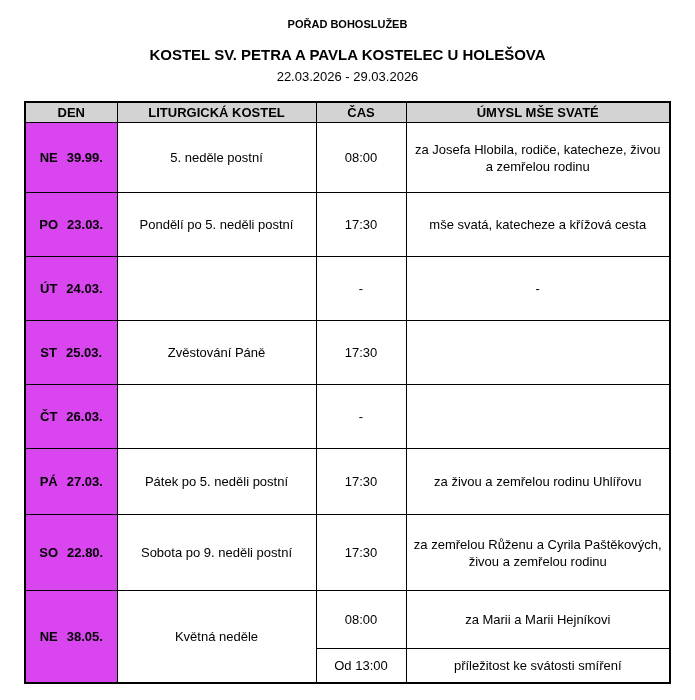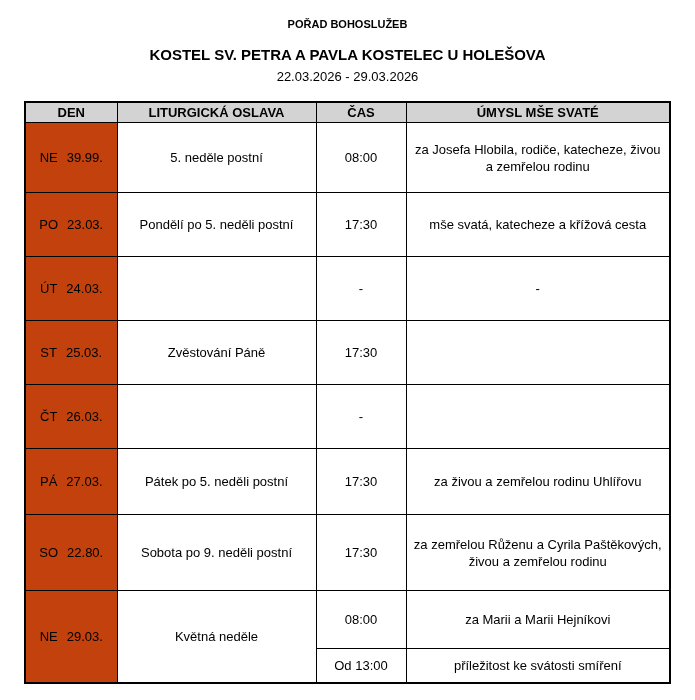--- a/index.html
+++ b/index.html
@@ -53,22 +53,22 @@
       overflow: hidden;
       word-wrap: break-word;
     }
     table.schedule th {
       background: #d3d3d3;
       font-weight: bold;
       padding: 2px 4px;
       font-size: 13px;
     }
     td.day-cell {
-      background: #c2410c;
-      font-weight: normal;
+      background: #d946ef;
+      font-weight: bold;
       padding: 2px 4px;
       margin-left: 8px;
     }
     .day-wrap {
       display: flex;
       justify-content: center;
       align-items: center;
       gap: 9px;
       white-space: nowrap;
     }
@@ -97,21 +97,21 @@
   <table class="schedule">
     <colgroup>
       <col style="width:92px">
       <col style="width:199px">
       <col style="width:90px">
       <col style="width:264px">
     </colgroup>
     <thead>
       <tr class="hrow">
         <th>DEN</th>
-        <th>LITURGICKÁ OSLAVA</th>
+        <th>LITURGICKÁ KOSTEL</th>
         <th>ČAS</th>
         <th>ÚMYSL MŠE SVATÉ</th>
       </tr>
     </thead>
     <tbody>
       <tr class="r0">
         <td class="day-cell">
           <div class="day-wrap">
             <span>NE</span>
             <span>39.99.</span>
@@ -184,21 +184,21 @@
           </div>
         </td>
         <td class="celebration-cell">Sobota po 9. neděli postní</td>
         <td class="time-cell">17:30</td>
         <td class="intention-cell">za zemřelou Růženu a Cyrila Paštěkových, živou a zemřelou rodinu</td>
       </tr>
       <tr class="r7a">
         <td class="day-cell" rowspan="2">
           <div class="day-wrap">
             <span>NE</span>
-            <span>29.03.</span>
+            <span>38.05.</span>
           </div>
         </td>
         <td class="celebration-cell" rowspan="2">Květná neděle</td>
         <td class="time-cell">08:00</td>
         <td class="intention-cell">za Marii a Marii Hejníkovi</td>
       </tr>
       <tr class="r7b">
         <td class="time-cell">Od 13:00</td>
         <td class="intention-cell">příležitost ke svátosti smíření</td>
       </tr>

